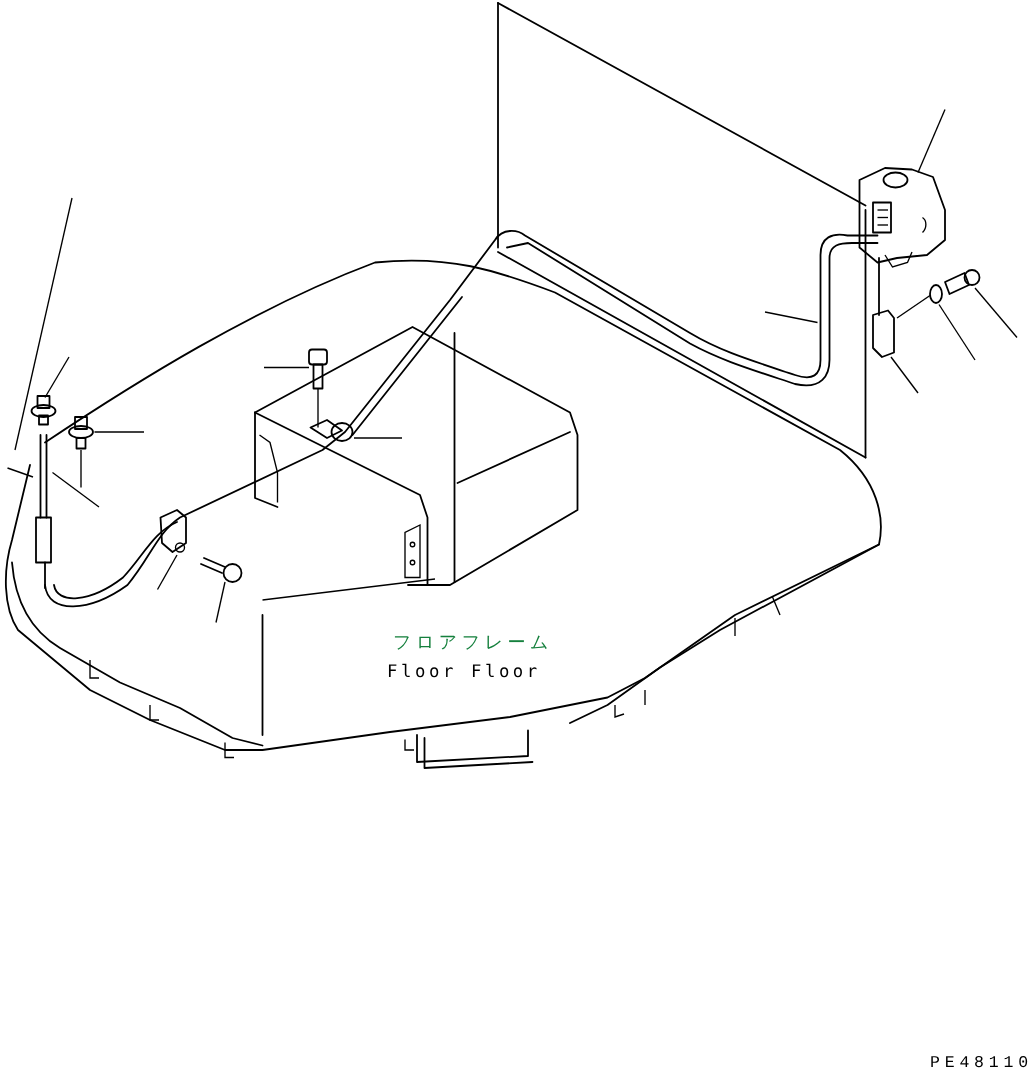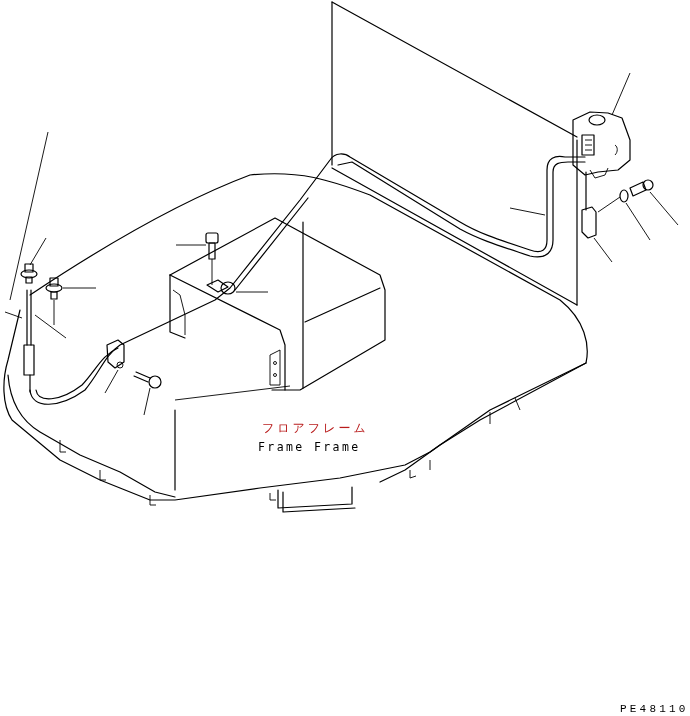--- a/index.html
+++ b/index.html
@@ -1,21 +1,21 @@
 <!DOCTYPE html>
 <html><head>
 <meta charset="utf-8">
 <style>
   html, body { margin: 0; padding: 0; background: #ffffff; }
   body { width: 690px; height: 716px; position: relative; overflow: hidden; }
   #canvas { position: absolute; left: 0; top: 0; width: 690px; height: 716px; }
   svg.drawing { position: absolute; left: 0; top: 0; }
   .ln { fill: none; stroke: #000; stroke-width: 1.2; stroke-linecap: round; stroke-linejoin: round; }
   .thin { fill: none; stroke: #000; stroke-width: 0.9; }
-  .lbl-jp { position: absolute; left: 262px; top: 420px; font-family: "DejaVu Sans Mono", monospace; font-size: 12px; letter-spacing: 3px; color: #b91c1c; }
+  .lbl-jp { position: absolute; left: 262px; top: 420px; font-family: "DejaVu Sans Mono", monospace; font-size: 12px; letter-spacing: 3px; color: #15803d; }
   .lbl-en { position: absolute; left: 258px; top: 440px; font-family: "DejaVu Sans Mono", monospace; font-size: 11.5px; letter-spacing: 2.4px; color: #000; }
   .code { position: absolute; left: 620px; top: 703px; font-family: Liberation Mono, monospace; font-size: 11px; letter-spacing: 3.2px; color: #000; }
 </style>
 </head>
 <body>
 
 <div id="canvas">
 <svg class="drawing" width="690" height="716" viewBox="0 0 690 716">
 
   <g>
@@ -140,15 +140,15 @@
     <line class="thin" x1="54" y1="300" x2="54" y2="325"></line>
     <line class="thin" x1="118" y1="370" x2="105" y2="393"></line>
     <line class="thin" x1="150" y1="388" x2="144" y2="415"></line>
     <line class="thin" x1="48" y1="132" x2="10" y2="300"></line>
     <line class="thin" x1="5" y1="312" x2="22" y2="318"></line>
     <line class="thin" x1="35" y1="315" x2="66" y2="338"></line>
   </g>
 </svg>
 
 <div class="lbl-jp">フロアフレーム</div>
-<div class="lbl-en">Frame Frame</div>
+<div class="lbl-en">Floor Floor</div>
 <div class="code">PE48110</div>
 </div>
 
 </body></html>

